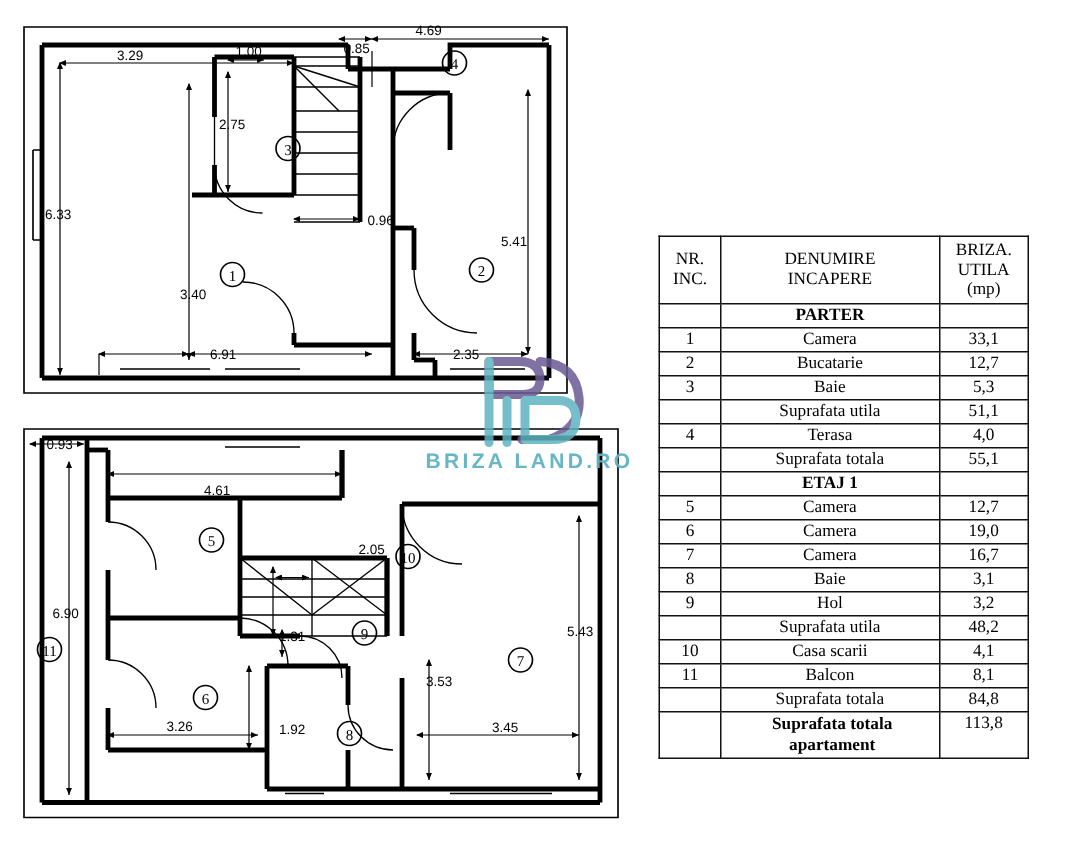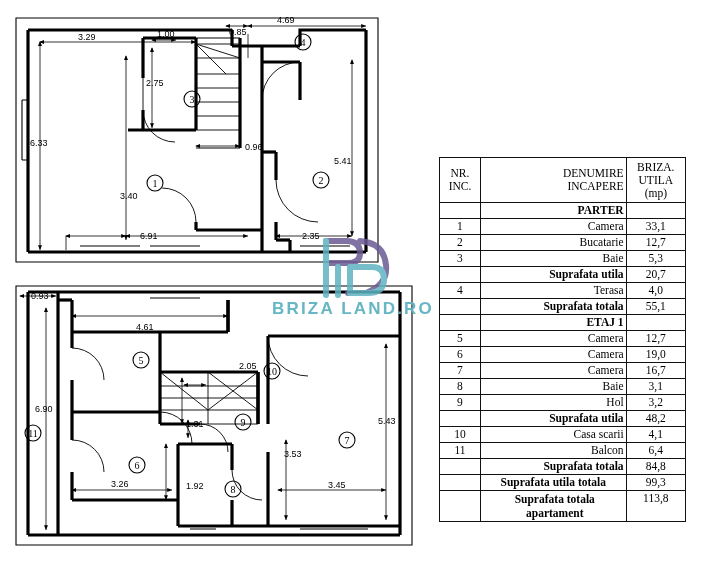--- a/index.html
+++ b/index.html
@@ -40,21 +40,21 @@
     height: 105px;
     pointer-events: none;
   }
   #watermark .wm-text {
     position: absolute;
     left: 0px;
     top: 66px;
     width: 170px;
     text-align: center;
     font-family: "Liberation Sans", sans-serif;
-    font-size: 17px;
+    font-size: 14px;
     letter-spacing: 2.2px;
     font-weight: 600;
     color: #5fb3c0;
     opacity: 0.95;
     white-space: nowrap;
   }
 
   
   #area-table {
     position: absolute;
@@ -67,30 +67,30 @@
   }
   #area-table td, #area-table th {
     border: 1px solid #111;
     padding: 0px 2px;
     height: 15px;
     line-height: 13px;
     vertical-align: middle;
     font-weight: normal;
   }
   #area-table .c-nr   { width: 38px;  text-align: center; }
-  #area-table .c-name { width: 150px; text-align: right; }
+  #area-table .c-name { width: 150px; text-align: center; }
   #area-table .c-val  { width: 57px;  text-align: center; }
   #area-table thead td {
     height: 44px;
     vertical-align: middle;
     text-align: center;
     line-height: 13px;
   }
   #area-table tr.section td { font-weight: bold; }
-  #area-table tr.subtotal td.c-name { font-weight: bold; margin-left: 11px; }
+  #area-table tr.subtotal td.c-name { font-weight: normal; margin-left: 11px; }
   #area-table tr.grand td.c-name { font-weight: bold; text-align: center; }
   #area-table tr.grand-last td.c-name {
     font-weight: bold;
     text-align: center;
     padding-left: 5px;
     height: 30px;
     line-height: 14px;
   }
   #area-table tr.grand-last td.c-val { vertical-align: top; padding-top: 1px; }
   .hdr-l1, .hdr-l2, .hdr-l3 { display:block; }
@@ -383,21 +383,21 @@
           <td class="c-val">12,7</td>
         </tr>
         <tr class="item">
           <td class="c-nr">3</td>
           <td class="c-name">Baie</td>
           <td class="c-val">5,3</td>
         </tr>
         <tr class="subtotal">
           <td class="c-nr"></td>
           <td class="c-name">Suprafata utila</td>
-          <td class="c-val">20,7</td>
+          <td class="c-val">51,1</td>
         </tr>
         <tr class="item">
           <td class="c-nr">4</td>
           <td class="c-name">Terasa</td>
           <td class="c-val">4,0</td>
         </tr>
         <tr class="subtotal">
           <td class="c-nr"></td>
           <td class="c-name">Suprafata totala</td>
           <td class="c-val">55,1</td>
@@ -438,32 +438,27 @@
           <td class="c-val">48,2</td>
         </tr>
         <tr class="item">
           <td class="c-nr">10</td>
           <td class="c-name">Casa scarii</td>
           <td class="c-val">4,1</td>
         </tr>
         <tr class="item">
           <td class="c-nr">11</td>
           <td class="c-name">Balcon</td>
-          <td class="c-val">6,4</td>
+          <td class="c-val">8,1</td>
         </tr>
         <tr class="subtotal">
           <td class="c-nr"></td>
           <td class="c-name">Suprafata totala</td>
           <td class="c-val">84,8</td>
         </tr>
-        <tr class="grand">
-          <td class="c-nr"></td>
-          <td class="c-name">Suprafata utila totala</td>
-          <td class="c-val">99,3</td>
-        </tr>
         <tr class="grand-last">
           <td class="c-nr"></td>
           <td class="c-name">Suprafata totala apartament</td>
           <td class="c-val">113,8</td>
         </tr>
       </tbody>
   </table>
 
 </div>
 

